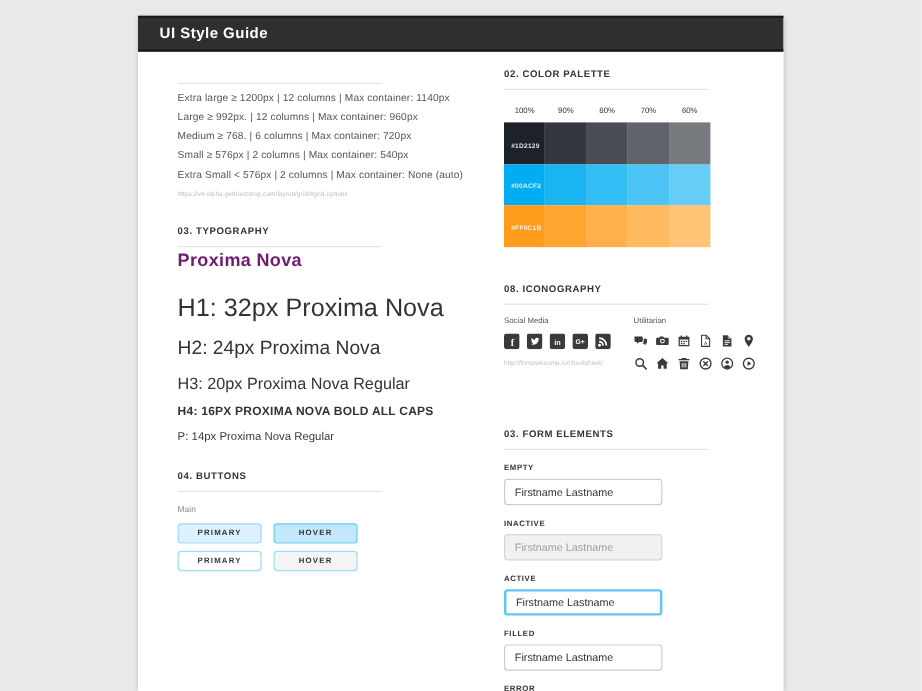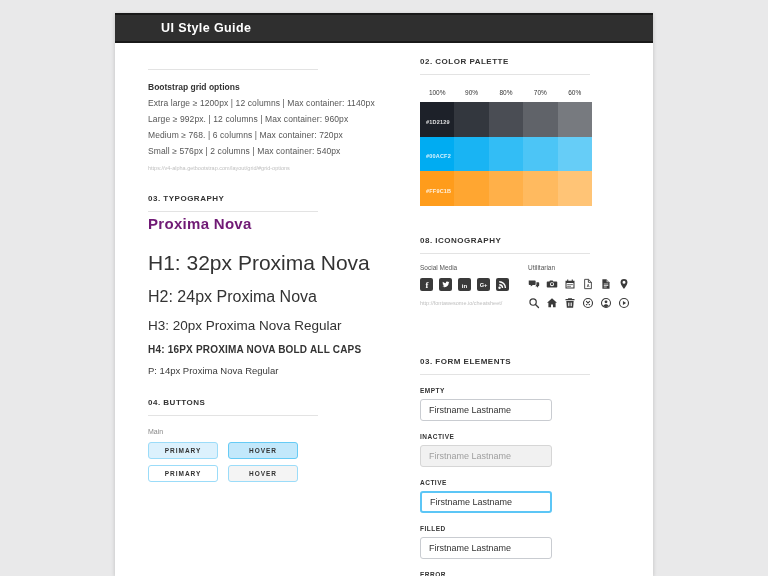--- a/index.html
+++ b/index.html
@@ -1,20 +1,20 @@
 <!DOCTYPE html>
 <html><head>
 <meta charset="utf-8">
 <style>
   * { margin:0; padding:0; box-sizing:border-box; }
   html,body { width:768px; height:576px; overflow:hidden; }
   body { background:#e9e9ea; font-family:"Liberation Sans", sans-serif; color:#333; }
   .canvas { position:relative; width:768px; height:576px; }
   .page { position:absolute; left:115px; top:13px; width:538px; height:563px; background:#fff; box-shadow:0 1px 4px rgba(0,0,0,.18); overflow:hidden; }
-  .topbar { height:30px; background:#2f2f2f; border-top:2px solid #191919; border-bottom:2px solid #191919; display:flex; align-items:center; padding-left:46px; }
+  .topbar { height:30px; background:#2f2f2f; border-top:2px solid #191919; border-bottom:2px solid #191919; display:flex; align-items:center; padding-left:18px; }
   .topbar h1 { color:#fff; font-size:12.5px; font-weight:bold; letter-spacing:.4px; }
   .col-left { position:absolute; left:33px; top:48px; width:252px; }
   .col-right { position:absolute; left:305px; top:44px; width:215px; }
   .sec-head { font-size:8px; font-weight:bold; letter-spacing:.5px; color:#333; }
   .sec-rule { width:170px; border-bottom:1px solid #e3e3e3; margin-top:8px; }
   
   .grid-sub { font-size:8.5px; font-weight:bold; margin-top:12px; }
   .grid-row { font-size:8.5px; color:#555; margin-top:6px; letter-spacing:.1px; }
   .tiny-link { display:inline-block; font-size:5.5px; color:#c0c0c0; margin-top:7px; text-decoration:none; }
   
@@ -65,26 +65,26 @@
 
 <div class="canvas">
   <div class="page">
     <div class="topbar">
       <h1>UI Style Guide</h1>
     </div>
 
     <div class="col-left">
       <div>
         <div class="sec-rule"></div>
-        <div class="grid-sub">Bootstrap grid options</div>
         <div id="grid-list">
             <div class="grid-row">Extra large ≥ 1200px  |  12 columns | Max container: 1140px</div>
             <div class="grid-row">Large ≥ 992px. | 12 columns | Max container: 960px</div>
             <div class="grid-row">Medium ≥ 768. | 6 columns | Max container: 720px</div>
             <div class="grid-row">Small ≥ 576px  | 2 columns | Max container: 540px</div>
+            <div class="grid-row">Extra Small &lt; 576px | 2 columns | Max container: None (auto)</div>
           </div>
         <a class="tiny-link" href="#">https://v4-alpha.getbootstrap.com/layout/grid/#grid-options</a>
       </div>
 
       <div class="typo">
         <div class="sec-head">03. TYPOGRAPHY</div>
         <div class="sec-rule"></div>
         <div class="specimen-name">Proxima Nova</div>
         <div id="type-samples">
             <div class="type-sample h1">H1: 32px Proxima Nova</div>

